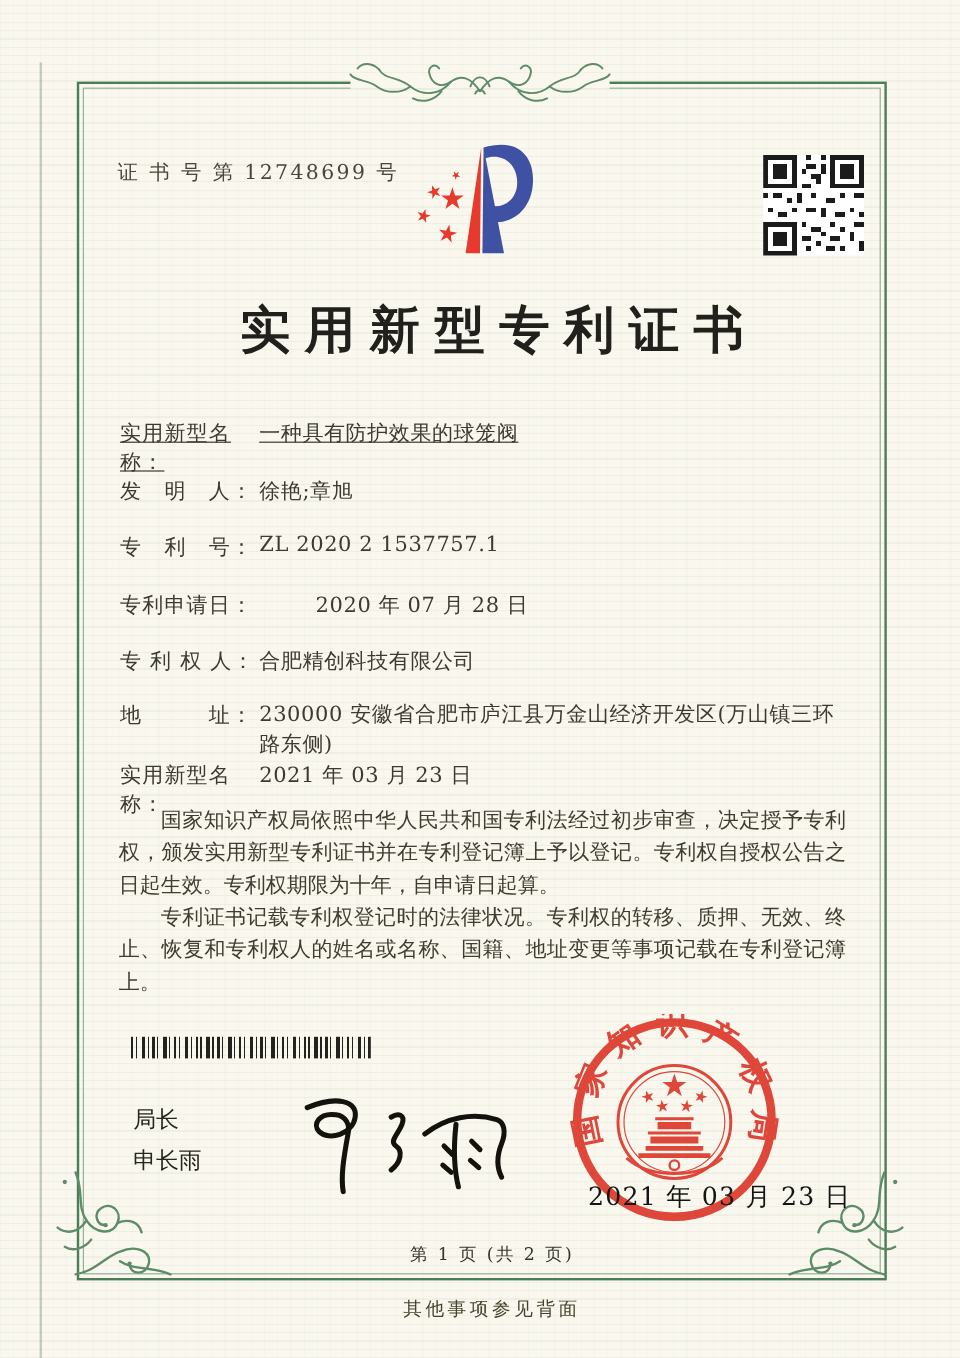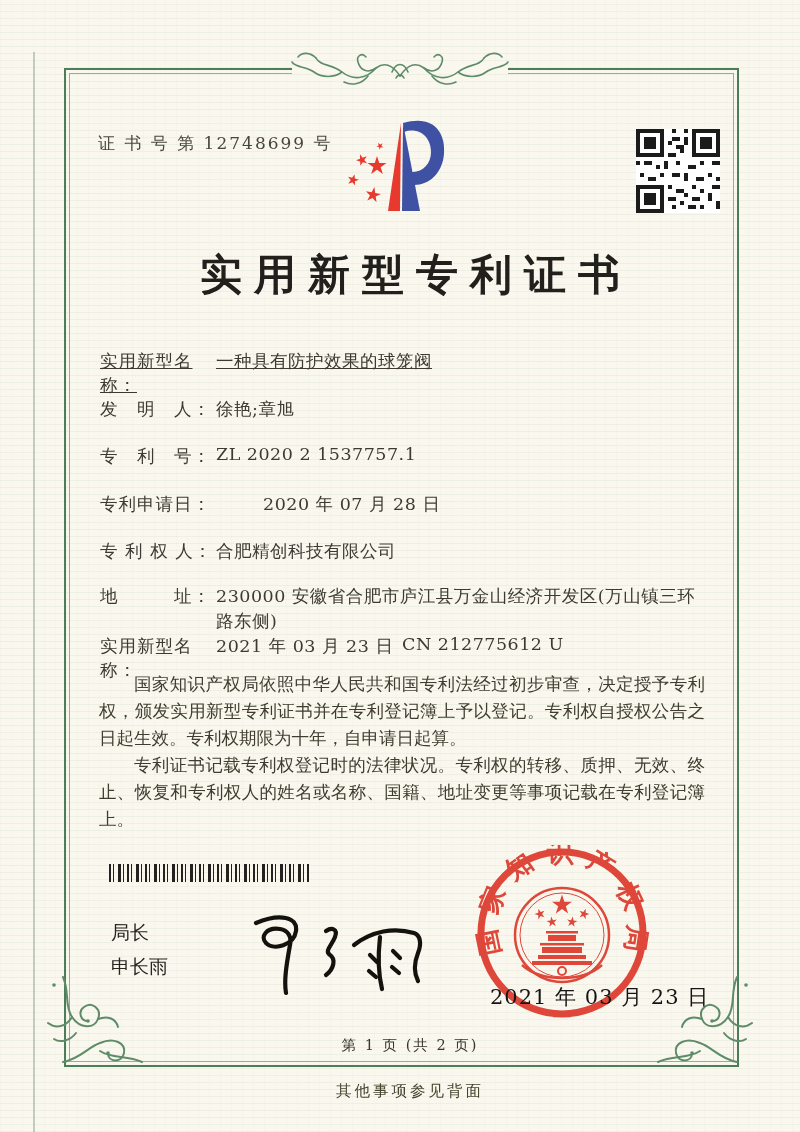--- a/index.html
+++ b/index.html
@@ -149,21 +149,20 @@
   </div>
   <div class="row row-addr">
     <span class="lbl">地　　　址：</span>
     <span class="val">230000 安徽省合肥市庐江县万金山经济开发区(万山镇三环路东侧)</span>
   </div>
   <div class="row row-grant">
     <span class="lbl">实用新型名称：</span>
     <span class="val">2021 年 03 月 23 日</span>
   </div>
   <div class="row row-grantno">
-    <span class="val">CN 212775612 U</span>
   </div>
 
   <div class="paragraphs">
     <p>国家知识产权局依照中华人民共和国专利法经过初步审查，决定授予专利权，颁发实用新型专利证书并在专利登记簿上予以登记。专利权自授权公告之日起生效。专利权期限为十年，自申请日起算。</p>
     <p>专利证书记载专利权登记时的法律状况。专利权的转移、质押、无效、终止、恢复和专利权人的姓名或名称、国籍、地址变更等事项记载在专利登记簿上。</p>
   </div>
 
   <div class="barcode"></div>
 
   <div class="signer-title">局长</div>

